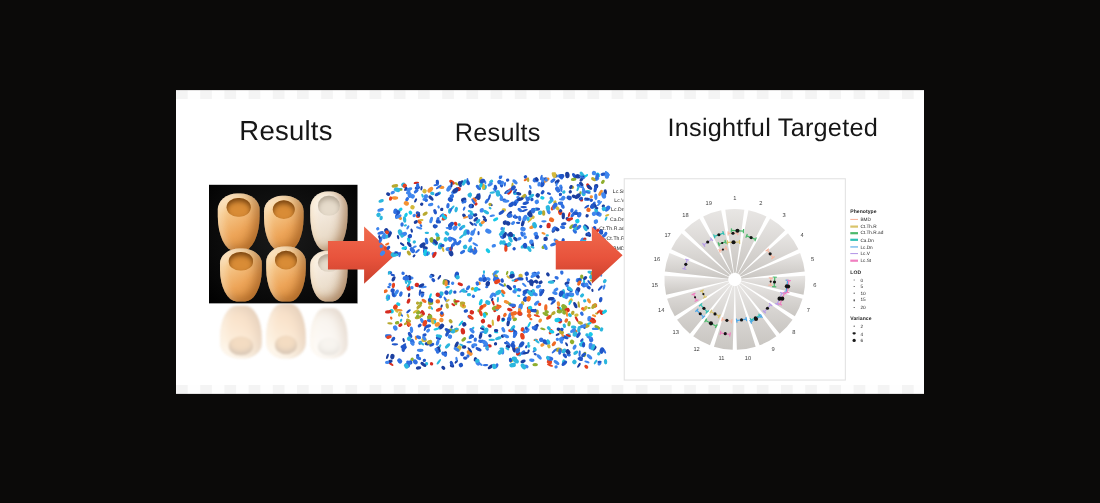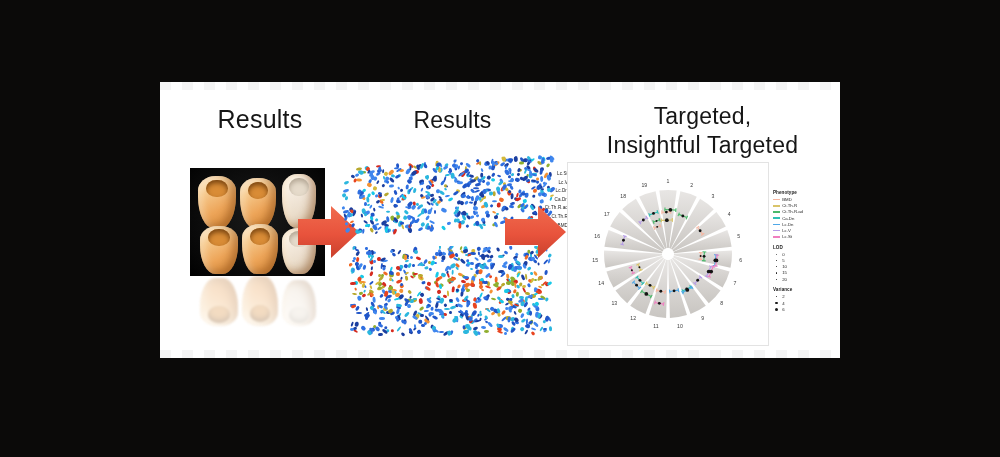--- a/index.html
+++ b/index.html
@@ -1314,21 +1314,20 @@
             <stop offset="55%" stop-color="#E8533C"></stop>
             <stop offset="100%" stop-color="#C9402C"></stop>
           </linearGradient>
         </defs>
         <path d="M0 15 L33 15 L33 2 L61 28 L33 54 L33 41 L0 41 Z" fill="url(#ag2)"></path>
       </svg>
     </div>
 
     <div class="col" id="col-results">
       <div class="headline" id="h-results">
-        <span class="l">Targeted,</span>
         <span class="l">Insightful Targeted</span>
       </div>
 
       <div id="plotbox">
         <div id="wheel"><svg width="150" height="150" viewBox="0 0 150 150">
               <defs>
                 <linearGradient id="wedgeGrad" x1="0" y1="0" x2="0" y2="1">
                   <stop offset="0%" stop-color="#e8e6e4"></stop>
                   <stop offset="55%" stop-color="#d7d4d1"></stop>
                   <stop offset="100%" stop-color="#c9c6c2"></stop>

